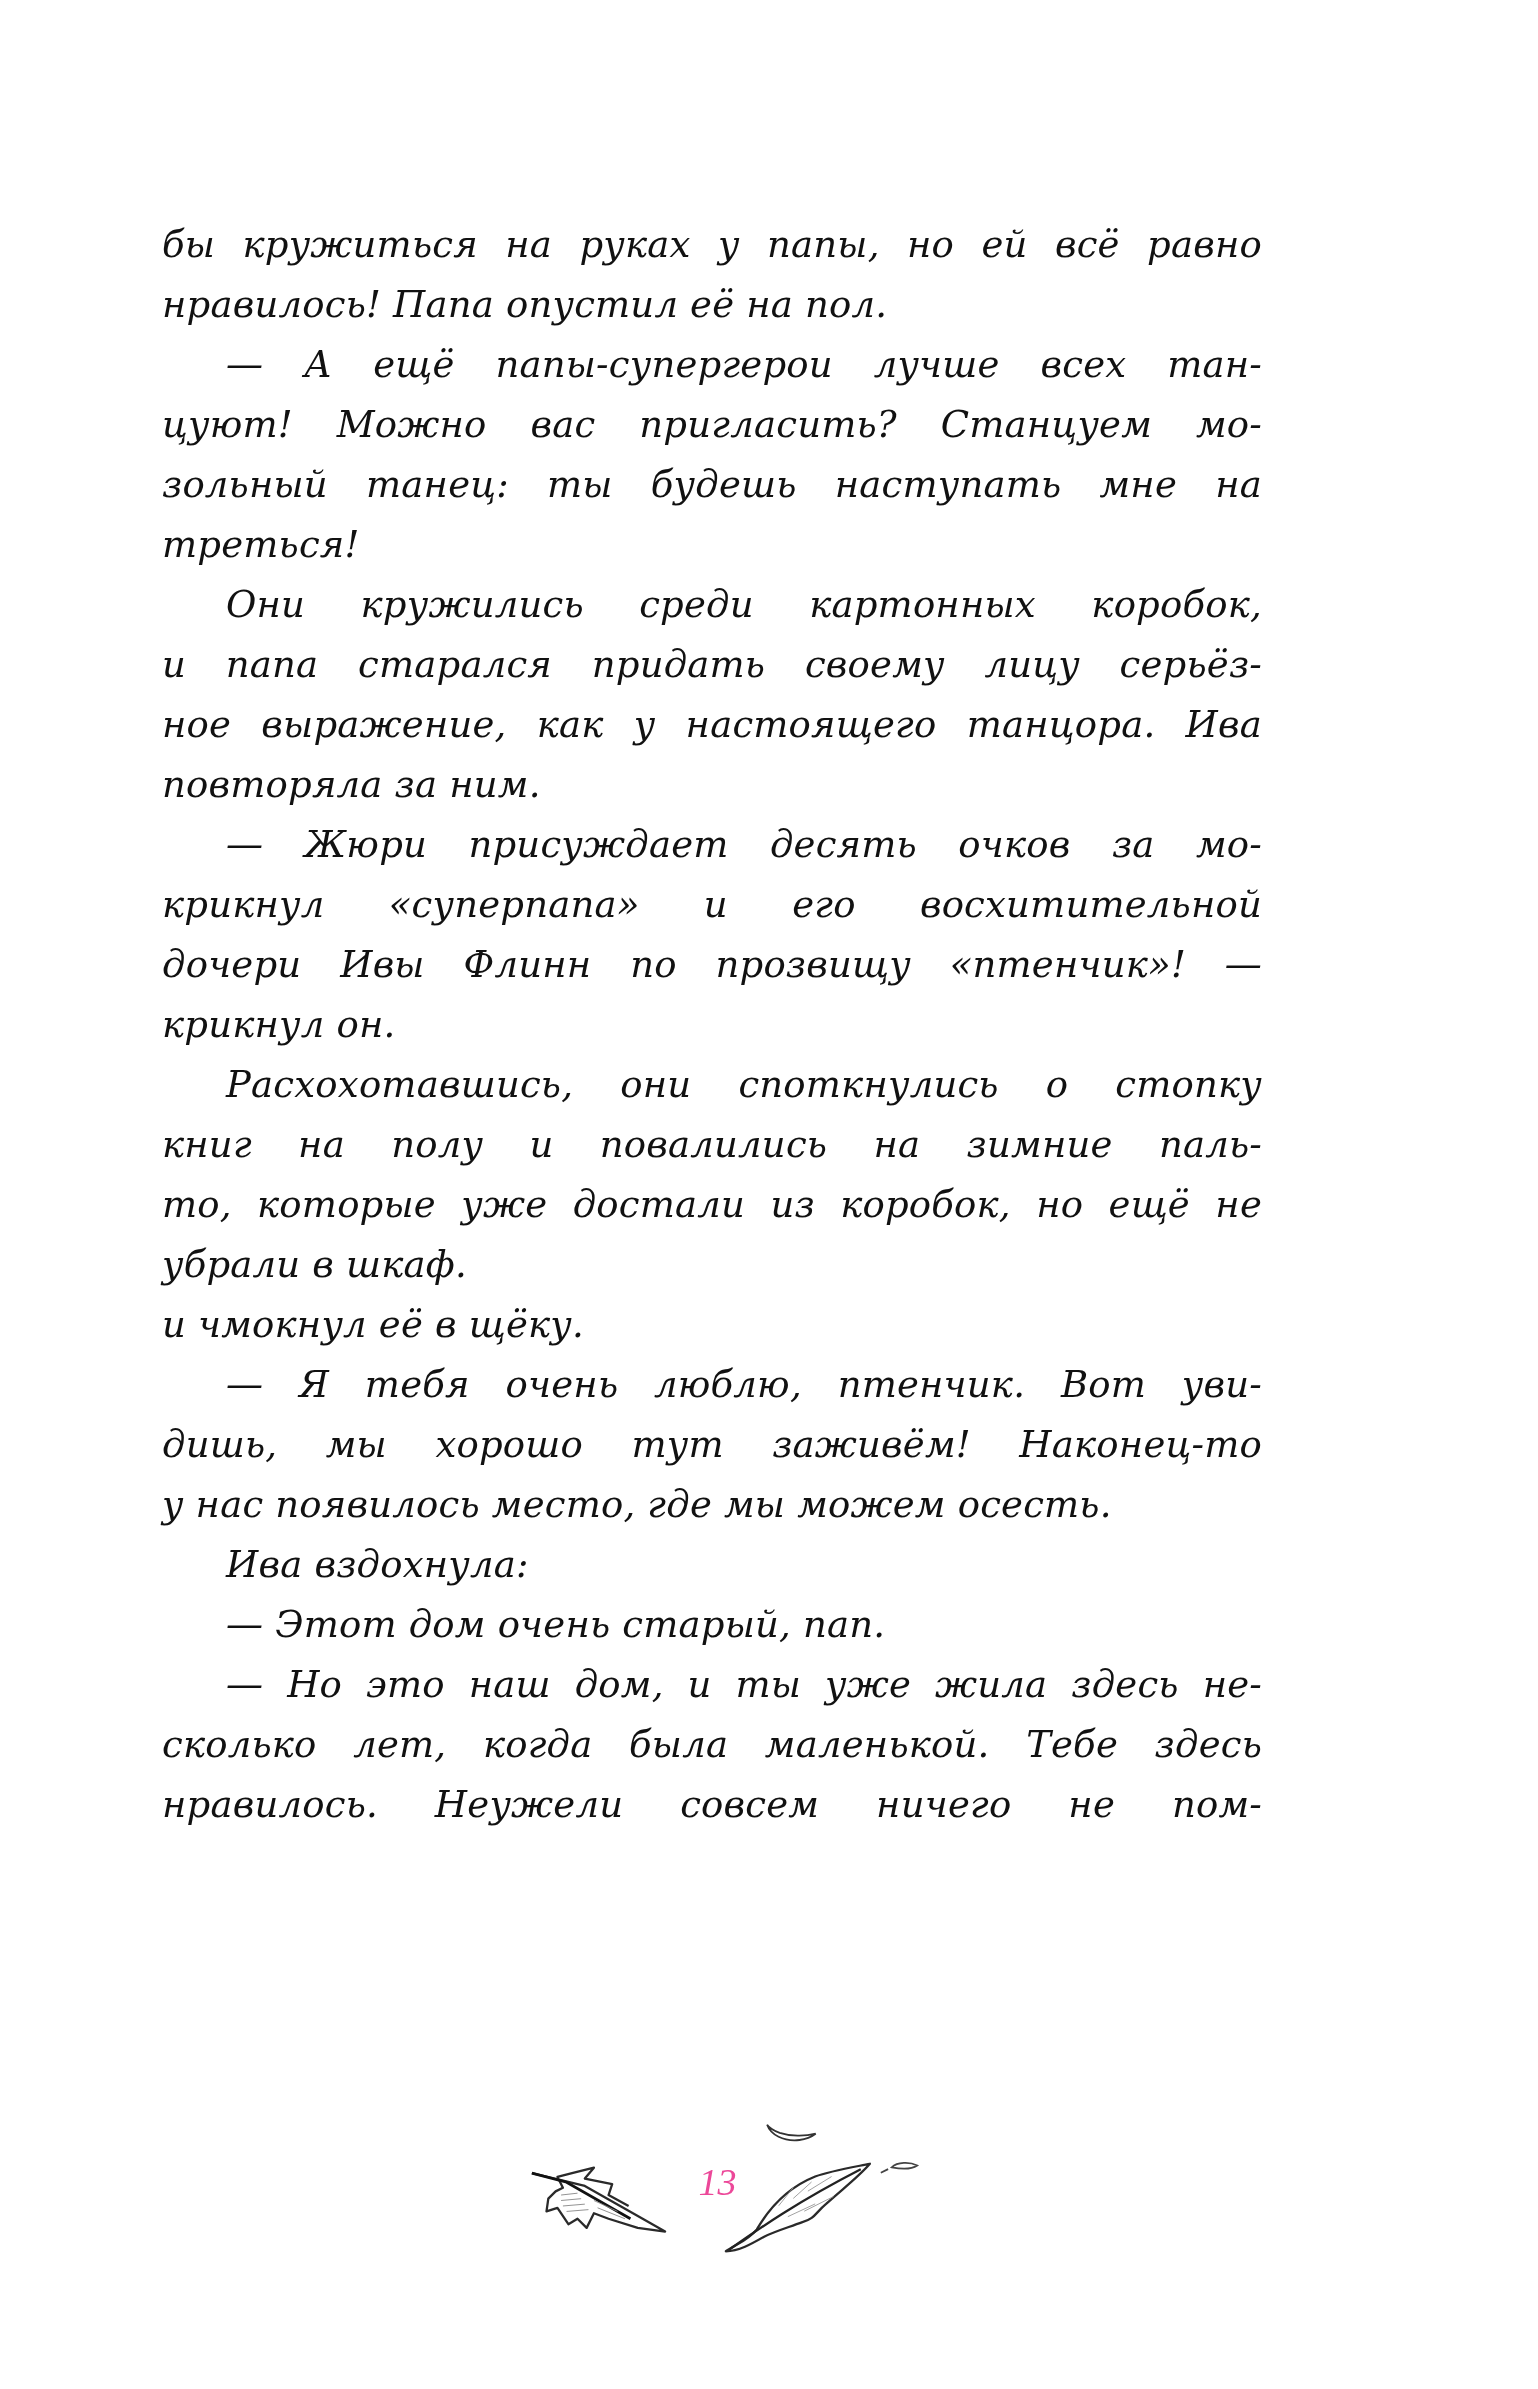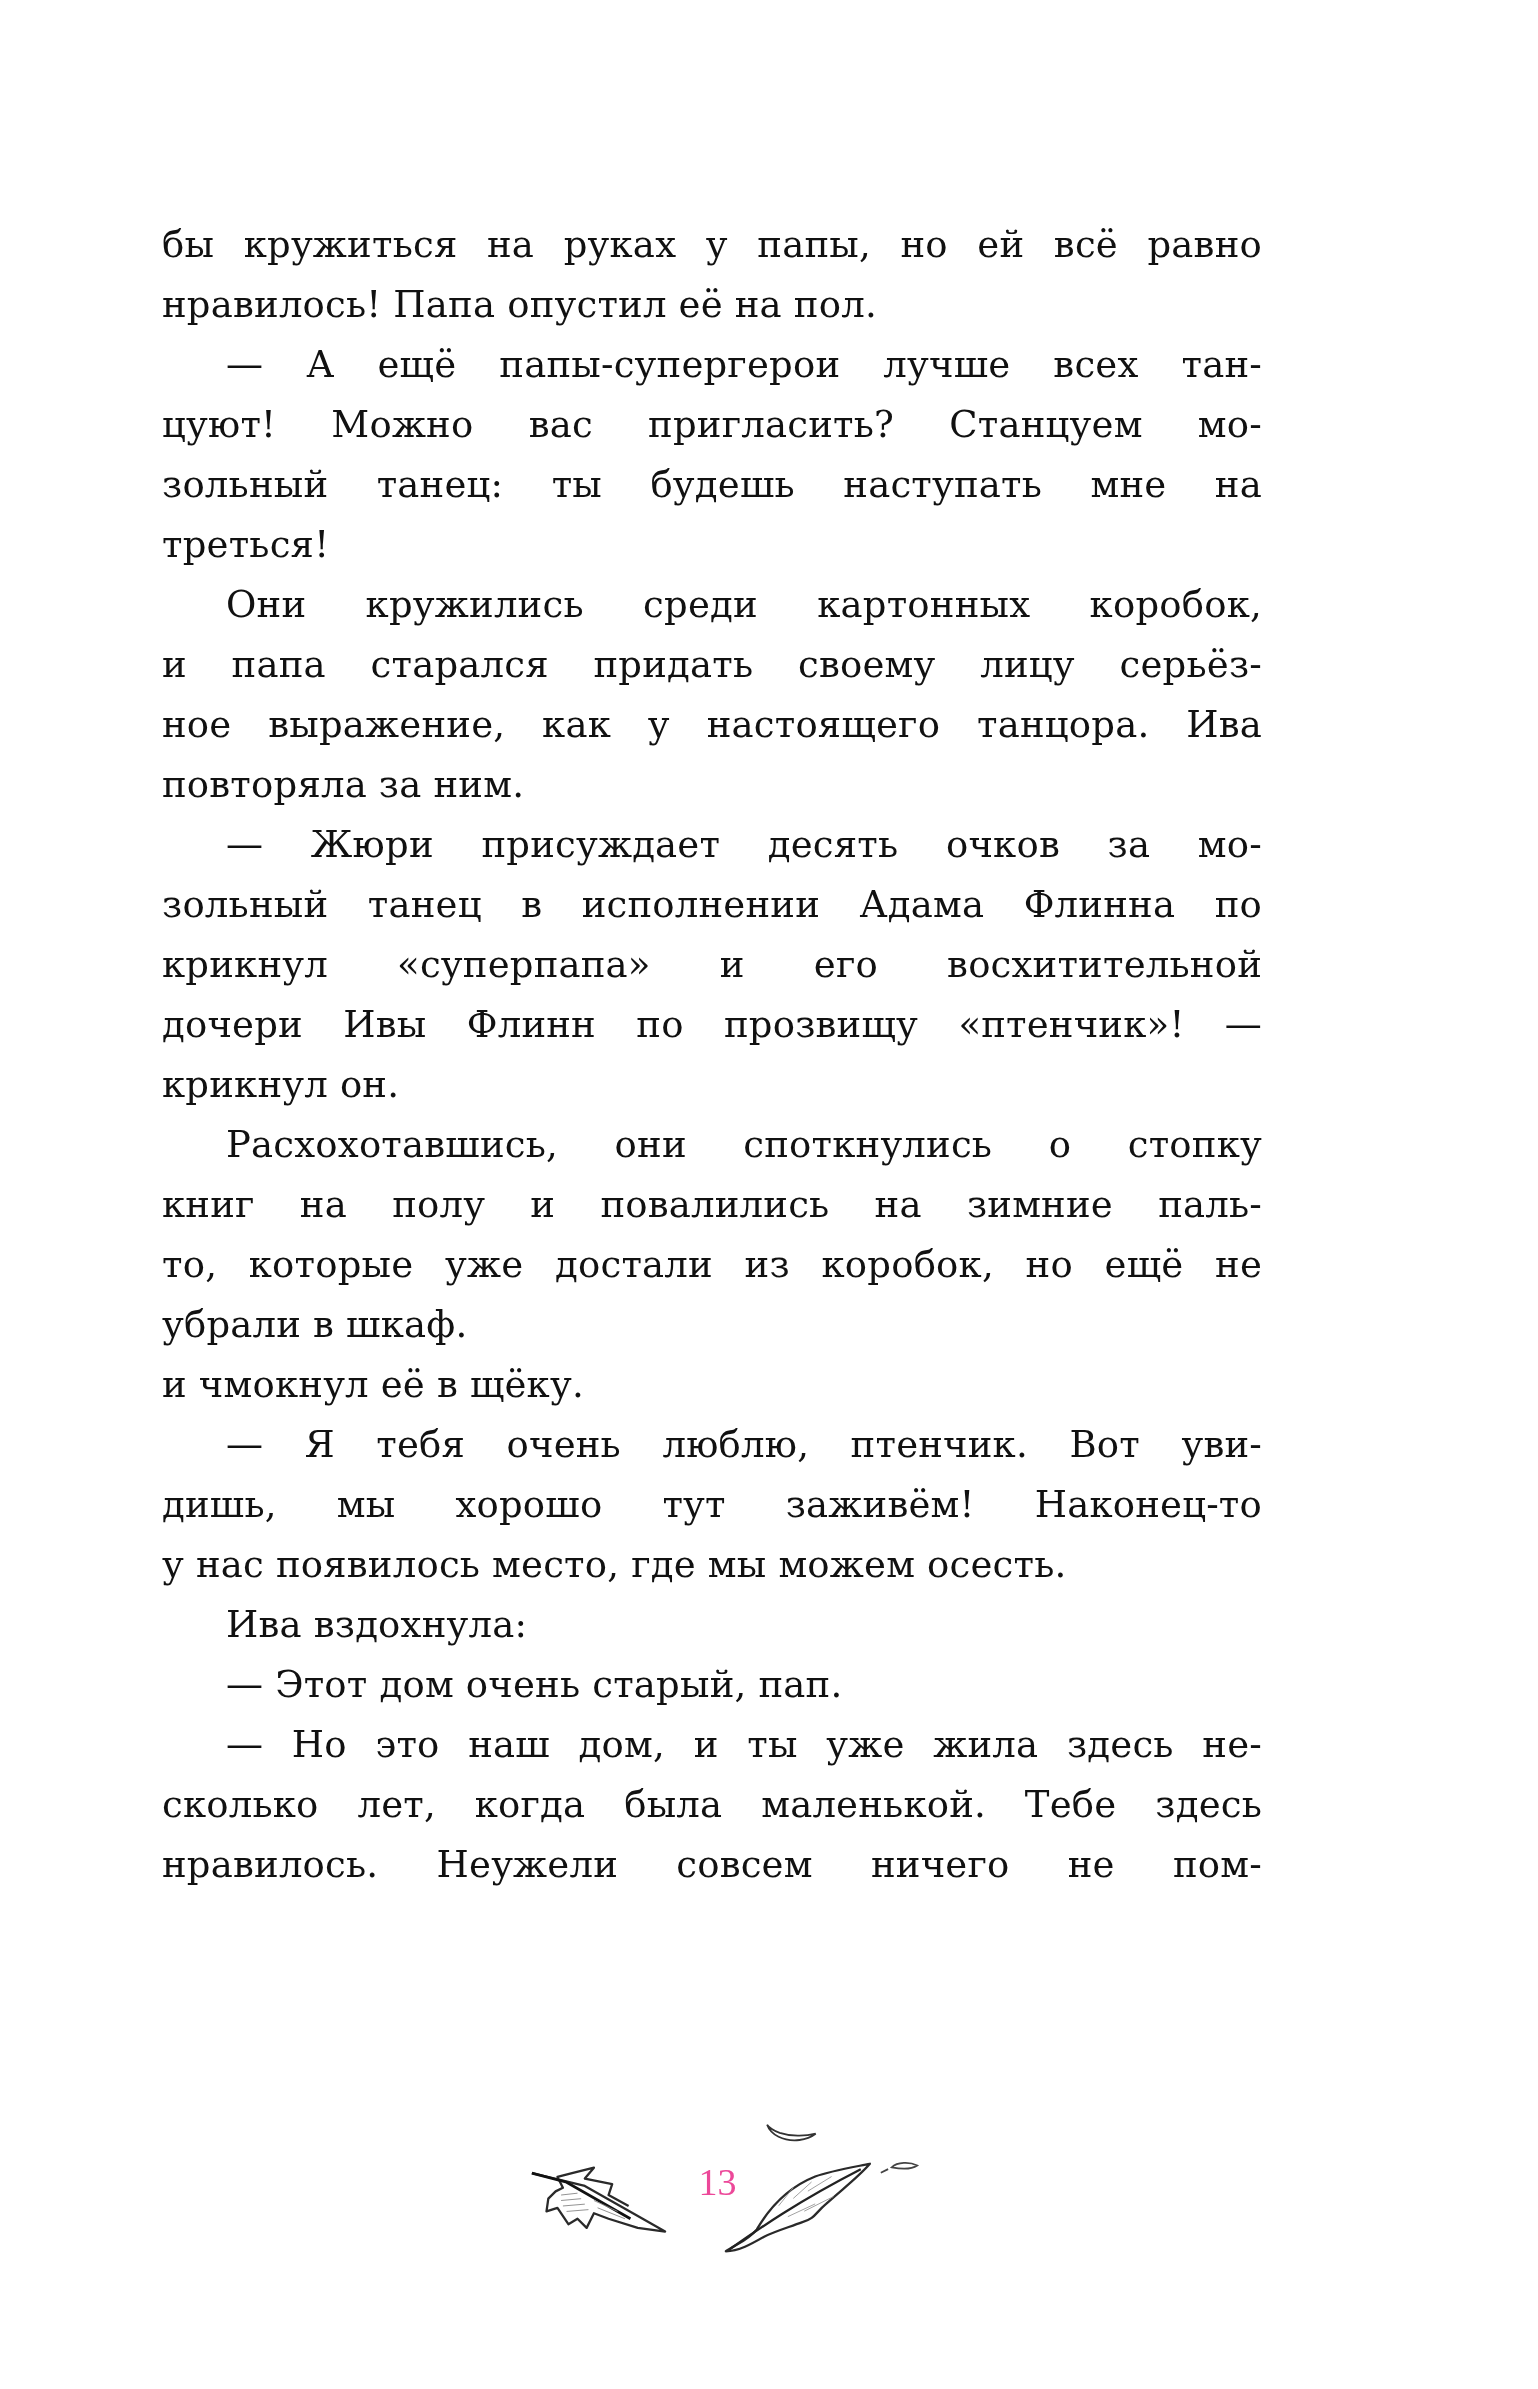--- a/index.html
+++ b/index.html
@@ -1,17 +1,17 @@
 <!DOCTYPE html>
 <html style="font-size:14.6px"><head>
 <meta charset="utf-8">
 <style>
   html, body { margin: 0; padding: 0; background: #ffffff; }
   body { width: 1539px; height: 2389px; position: relative; overflow: hidden; }
-  .page { position: absolute; left: 0; top: 0; width: 1504px; height: 2389px; background: #fff; }
+  .page { position: absolute; left: 0; top: 0; width: 1504px; height: 2389px; background: #fff; font-style: italic; }
   .text-block {
     position: absolute; left: 162px; top: 215px; width: 1100px;
     font-family: "DejaVu Serif", "Liberation Serif", serif;
     font-size: 37px; color: #111;
   }
   .line {
     height: 60px; line-height: 60px; white-space: nowrap;
     text-align: justify; text-align-last: justify;
     letter-spacing: 0.2px;
   }
@@ -33,21 +33,20 @@
       <div class="line last">нравилось! Папа опустил её на пол.</div>
       <div class="line indent">— А ещё папы-супергерои лучше всех тан-</div>
       <div class="line">цуют! Можно вас пригласить? Станцуем мо-</div>
       <div class="line">зольный танец: ты будешь наступать мне на</div>
       <div class="line last">треться!</div>
       <div class="line indent">Они кружились среди картонных коробок,</div>
       <div class="line">и папа старался придать своему лицу серьёз-</div>
       <div class="line">ное выражение, как у настоящего танцора. Ива</div>
       <div class="line last">повторяла за ним.</div>
       <div class="line indent">— Жюри присуждает десять очков за мо-</div>
-      <div class="line">зольный танец в исполнении Адама Флинна по</div>
       <div class="line">крикнул «суперпапа» и его восхитительной</div>
       <div class="line">дочери Ивы Флинн по прозвищу «птенчик»! —</div>
       <div class="line last">крикнул он.</div>
       <div class="line indent">Расхохотавшись, они споткнулись о стопку</div>
       <div class="line">книг на полу и повалились на зимние паль-</div>
       <div class="line">то, которые уже достали из коробок, но ещё не</div>
       <div class="line last">убрали в шкаф.</div>
       <div class="line last">и чмокнул её в щёку.</div>
       <div class="line indent">— Я тебя очень люблю, птенчик. Вот уви-</div>
       <div class="line">дишь, мы хорошо тут заживём! Наконец-то</div>

